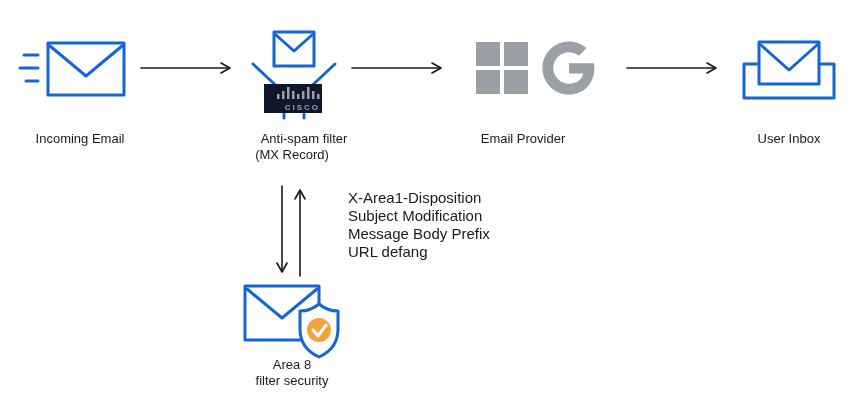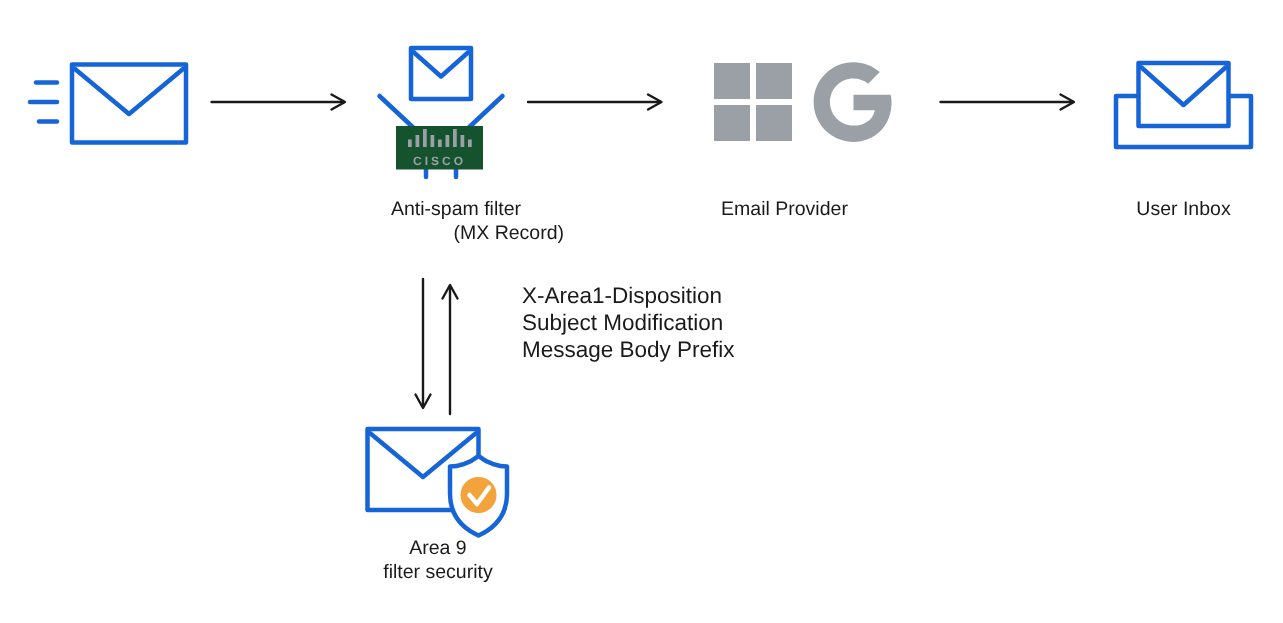--- a/index.html
+++ b/index.html
@@ -16,41 +16,42 @@
   .abs{position:absolute;}
   .lbl{
     position:absolute;text-align:center;font-size:13px;line-height:16px;color:var(--ink);
   }
   
   .st{fill:none;stroke:var(--blue);stroke-width:3;stroke-linecap:round;stroke-linejoin:round;}
   .stf{fill:#fff;stroke:var(--blue);stroke-width:3;stroke-linecap:round;stroke-linejoin:round;}
   .ak{fill:none;stroke:var(--ink);stroke-width:1.6;stroke-linecap:round;stroke-linejoin:round;}
   .f-gray{fill:var(--gray);}
   .cisco-wrap{
-    position:absolute;text-align:center;background:#14532d;padding:1px 2px;
+    position:absolute;text-align:right;background:#0f172a;padding:1px 2px;
   }
   .cisco-text{
     color:var(--gray);font-size:8px;font-weight:bold;letter-spacing:2px;line-height:9px;
   }
   .annotations{
     position:absolute;left:348px;top:189px;font-size:15px;line-height:18px;color:var(--ink);
   }
 </style>
 </head>
 <body>
 
 <div class="canvas">
 
   <svg class="abs" style="left:18px;top:38px;" width="112" height="62" viewBox="0 0 112 62">
     <line class="st" x1="6" y1="17" x2="20" y2="17"></line>
     <line class="st" x1="2" y1="30" x2="20" y2="30"></line>
     <line class="st" x1="8" y1="43" x2="20" y2="43"></line>
     <rect class="stf" x="30" y="5" width="76" height="52"></rect>
     <polyline class="st" points="32,8 68,38 104,8"></polyline>
   </svg>
+  <div class="lbl" style="left:0px;top:131px;width:160px;">Incoming Email</div>
 
   <svg class="abs" style="left:140px;top:61px;" width="96" height="14" viewBox="0 0 96 14">
     <line class="ak" x1="1" y1="7" x2="89" y2="7"></line>
     <polyline class="ak" points="81,2 90,7 81,12"></polyline>
   </svg>
 
   <svg class="abs" style="left:250px;top:30px;" width="88" height="92" viewBox="0 0 88 92">
     <rect class="stf" x="24" y="2" width="40" height="34"></rect>
     <polyline class="st" points="26,5 44,21 62,5"></polyline>
     <path class="st" d="M3,34 L34,63 L34,88"></path>
@@ -64,21 +65,21 @@
       <rect class="f-gray" x="16" y="4" width="2.5" height="8"></rect>
       <rect class="f-gray" x="21" y="7" width="2.5" height="5"></rect>
       <rect class="f-gray" x="26" y="4" width="2.5" height="8"></rect>
       <rect class="f-gray" x="31" y="0" width="2.5" height="12"></rect>
       <rect class="f-gray" x="36" y="4" width="2.5" height="8"></rect>
       <rect class="f-gray" x="41" y="7" width="2.5" height="5"></rect>
     </svg>
     <div class="cisco-text">CISCO</div>
   </div>
   <div class="lbl" style="left:234px;top:131px;width:140px;">Anti-spam filter</div>
-  <div class="lbl" style="left:236px;top:147px;width:140px;text-align:right;">(MX Record)</div>
+  <div class="lbl" style="left:222px;top:147px;width:140px;">(MX Record)</div>
 
   <svg class="abs" style="left:351px;top:61px;" width="96" height="14" viewBox="0 0 96 14">
     <line class="ak" x1="1" y1="7" x2="89" y2="7"></line>
     <polyline class="ak" points="81,2 90,7 81,12"></polyline>
   </svg>
 
   <svg class="abs" style="left:476px;top:42px;" width="52" height="52" viewBox="0 0 52 52">
     <rect class="f-gray" x="0" y="0" width="24" height="24"></rect>
     <rect class="f-gray" x="28" y="0" width="24" height="24"></rect>
     <rect class="f-gray" x="0" y="28" width="24" height="24"></rect>
@@ -105,25 +106,26 @@
     <line class="ak" x1="8" y1="2" x2="8" y2="87"></line>
     <polyline class="ak" points="3,79 8,88 13,79"></polyline>
     <line class="ak" x1="26" y1="92" x2="26" y2="7"></line>
     <polyline class="ak" points="21,15 26,6 31,15"></polyline>
   </svg>
 
   <div class="annotations">
     <div>X-Area1-Disposition</div>
     <div>Subject Modification</div>
     <div>Message Body Prefix</div>
+    <div>URL defang</div>
   </div>
 
   <svg class="abs" style="left:243px;top:284px;" width="102" height="76" viewBox="0 0 102 76">
     <rect class="stf" x="2" y="2" width="74" height="54"></rect>
     <polyline class="st" points="4,5 39,34 74,5"></polyline>
     <path class="stf" d="M76,20 C82,25 90,27 95,27 L95,45 C95,59 87,68 76,73 C65,68 57,59 57,45 L57,27 C62,27 70,25 76,20 Z"></path>
     <circle cx="76" cy="46" r="12" style="fill:var(--orange);"></circle>
     <polyline points="70,46 75,52 83,41" style="fill:none;stroke:#fff;stroke-width:3;stroke-linecap:round;stroke-linejoin:round;"></polyline>
   </svg>
-  <div class="lbl" style="left:222px;top:357px;width:140px;">Area 9</div>
+  <div class="lbl" style="left:222px;top:357px;width:140px;">Area 8</div>
   <div class="lbl" style="left:222px;top:373px;width:140px;">filter security</div>
 
 </div>
 
 </body></html>

